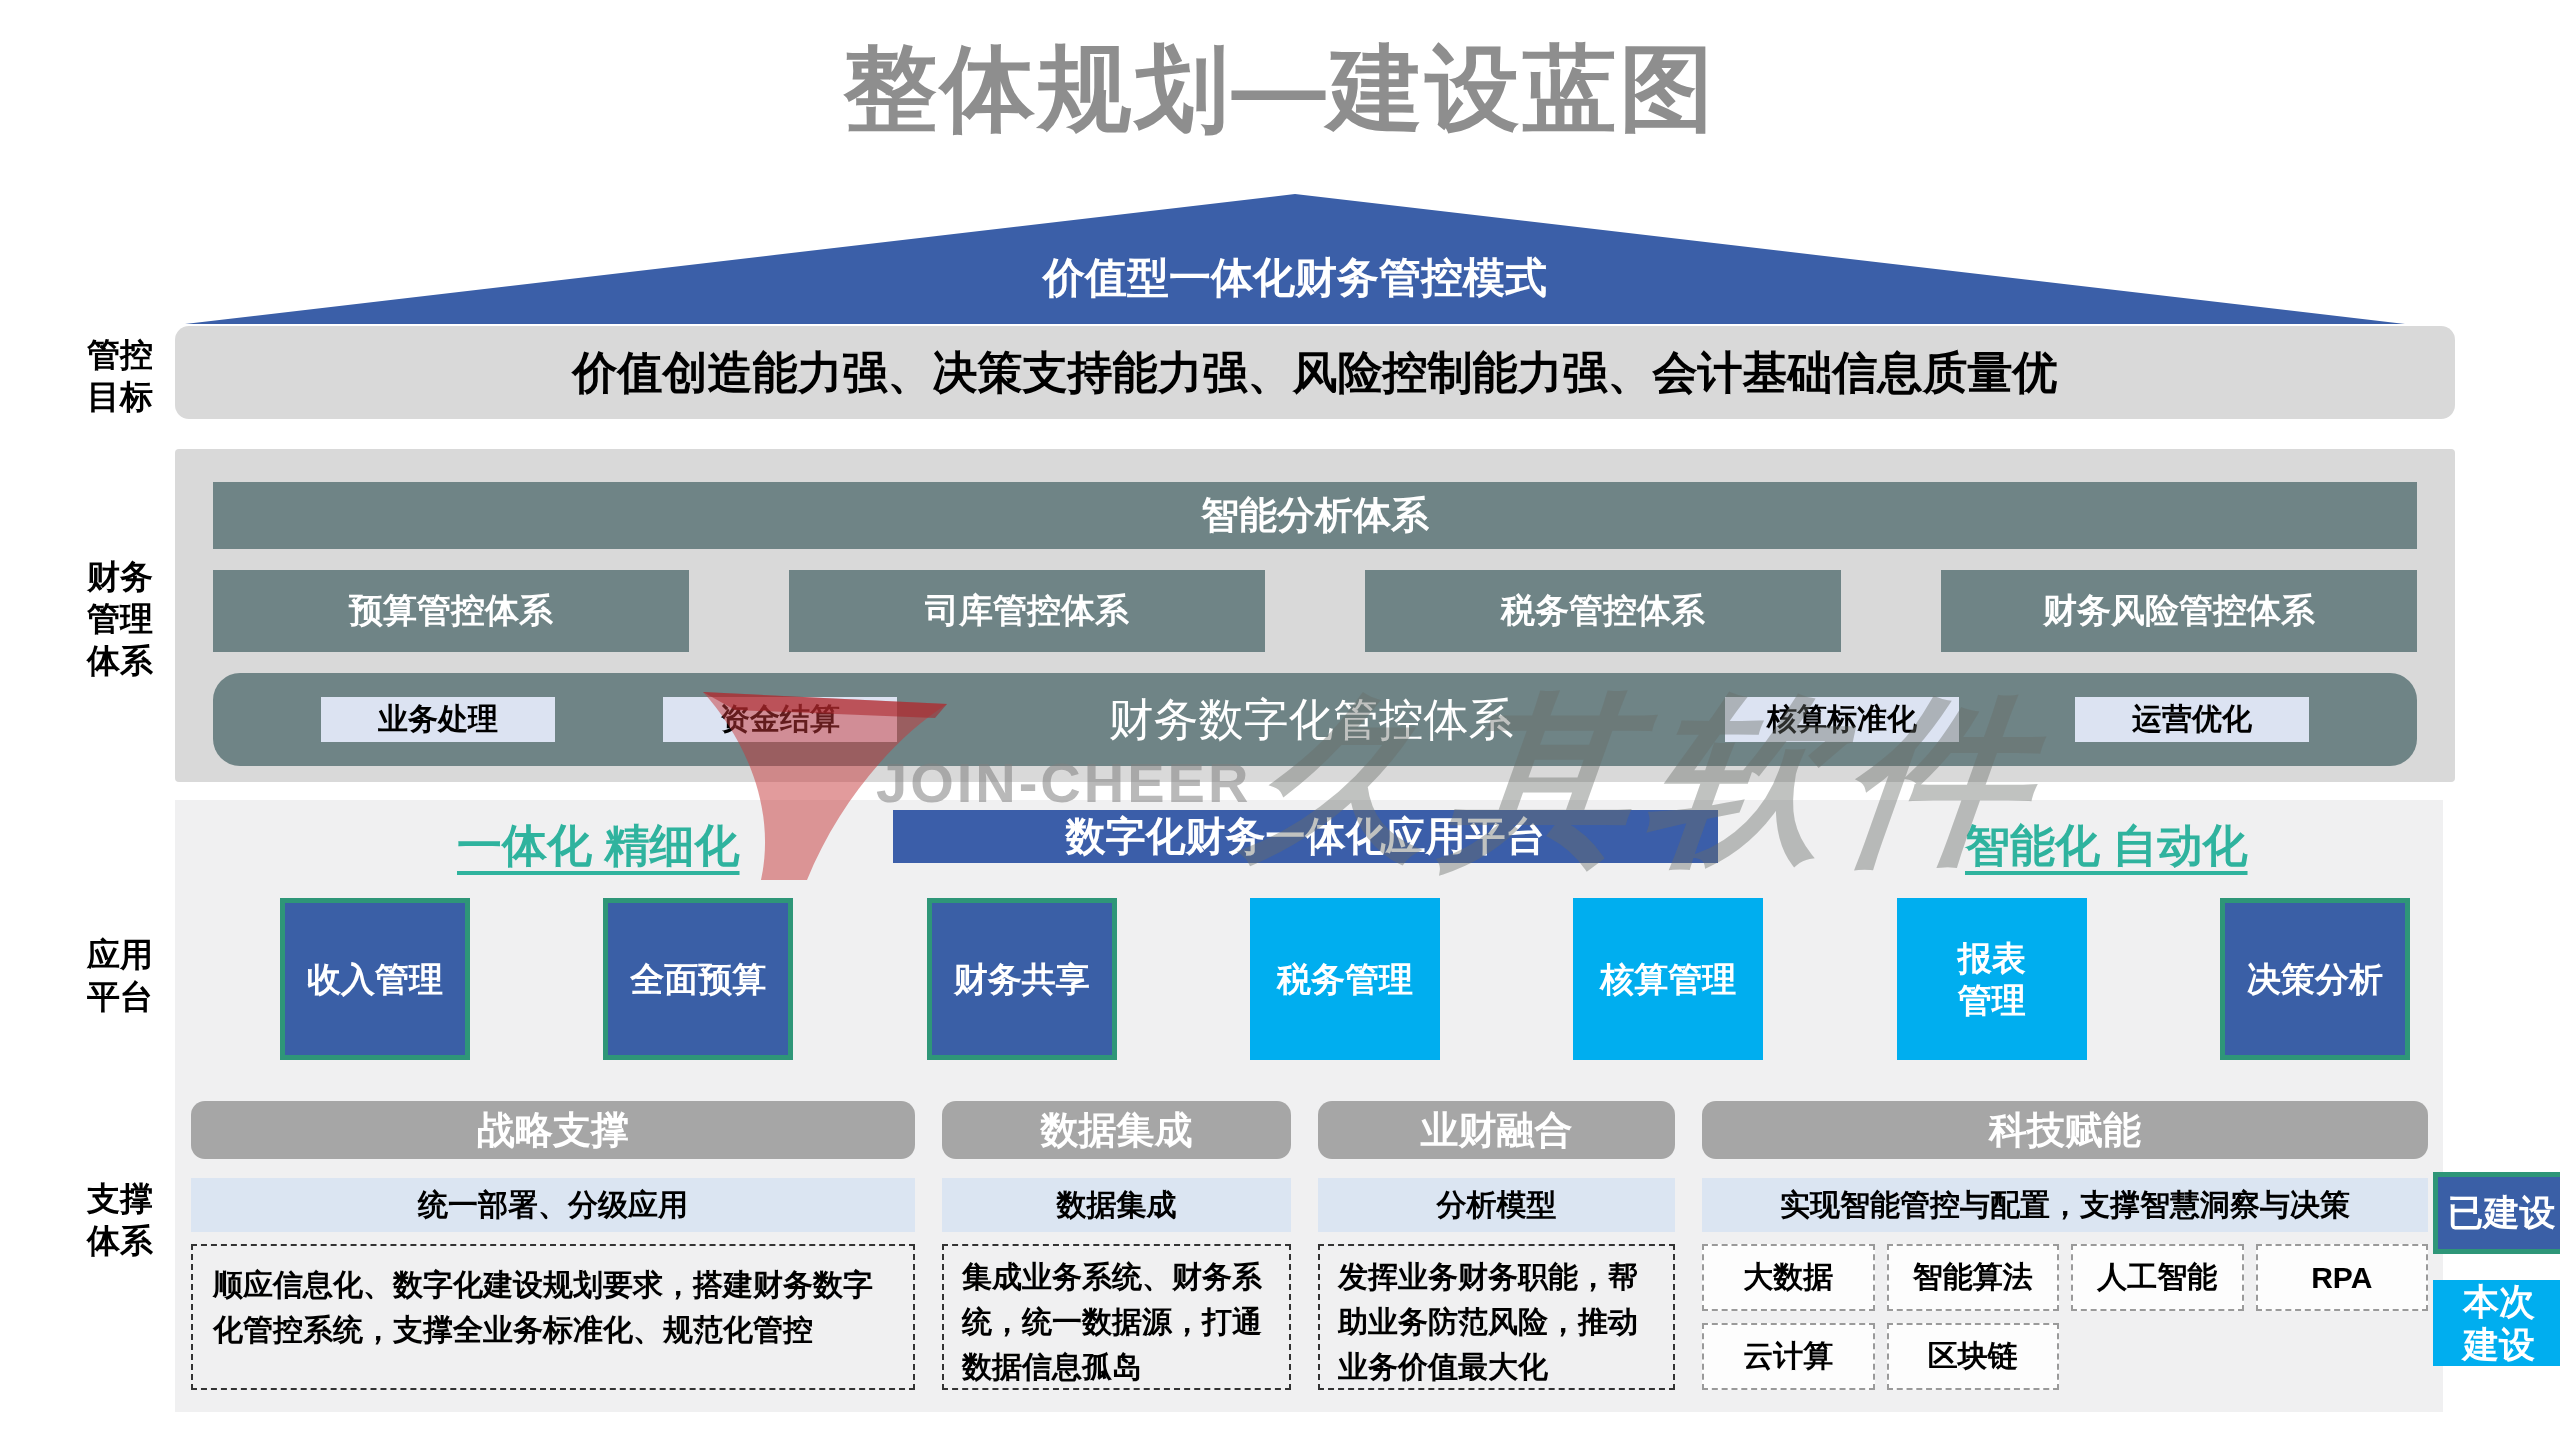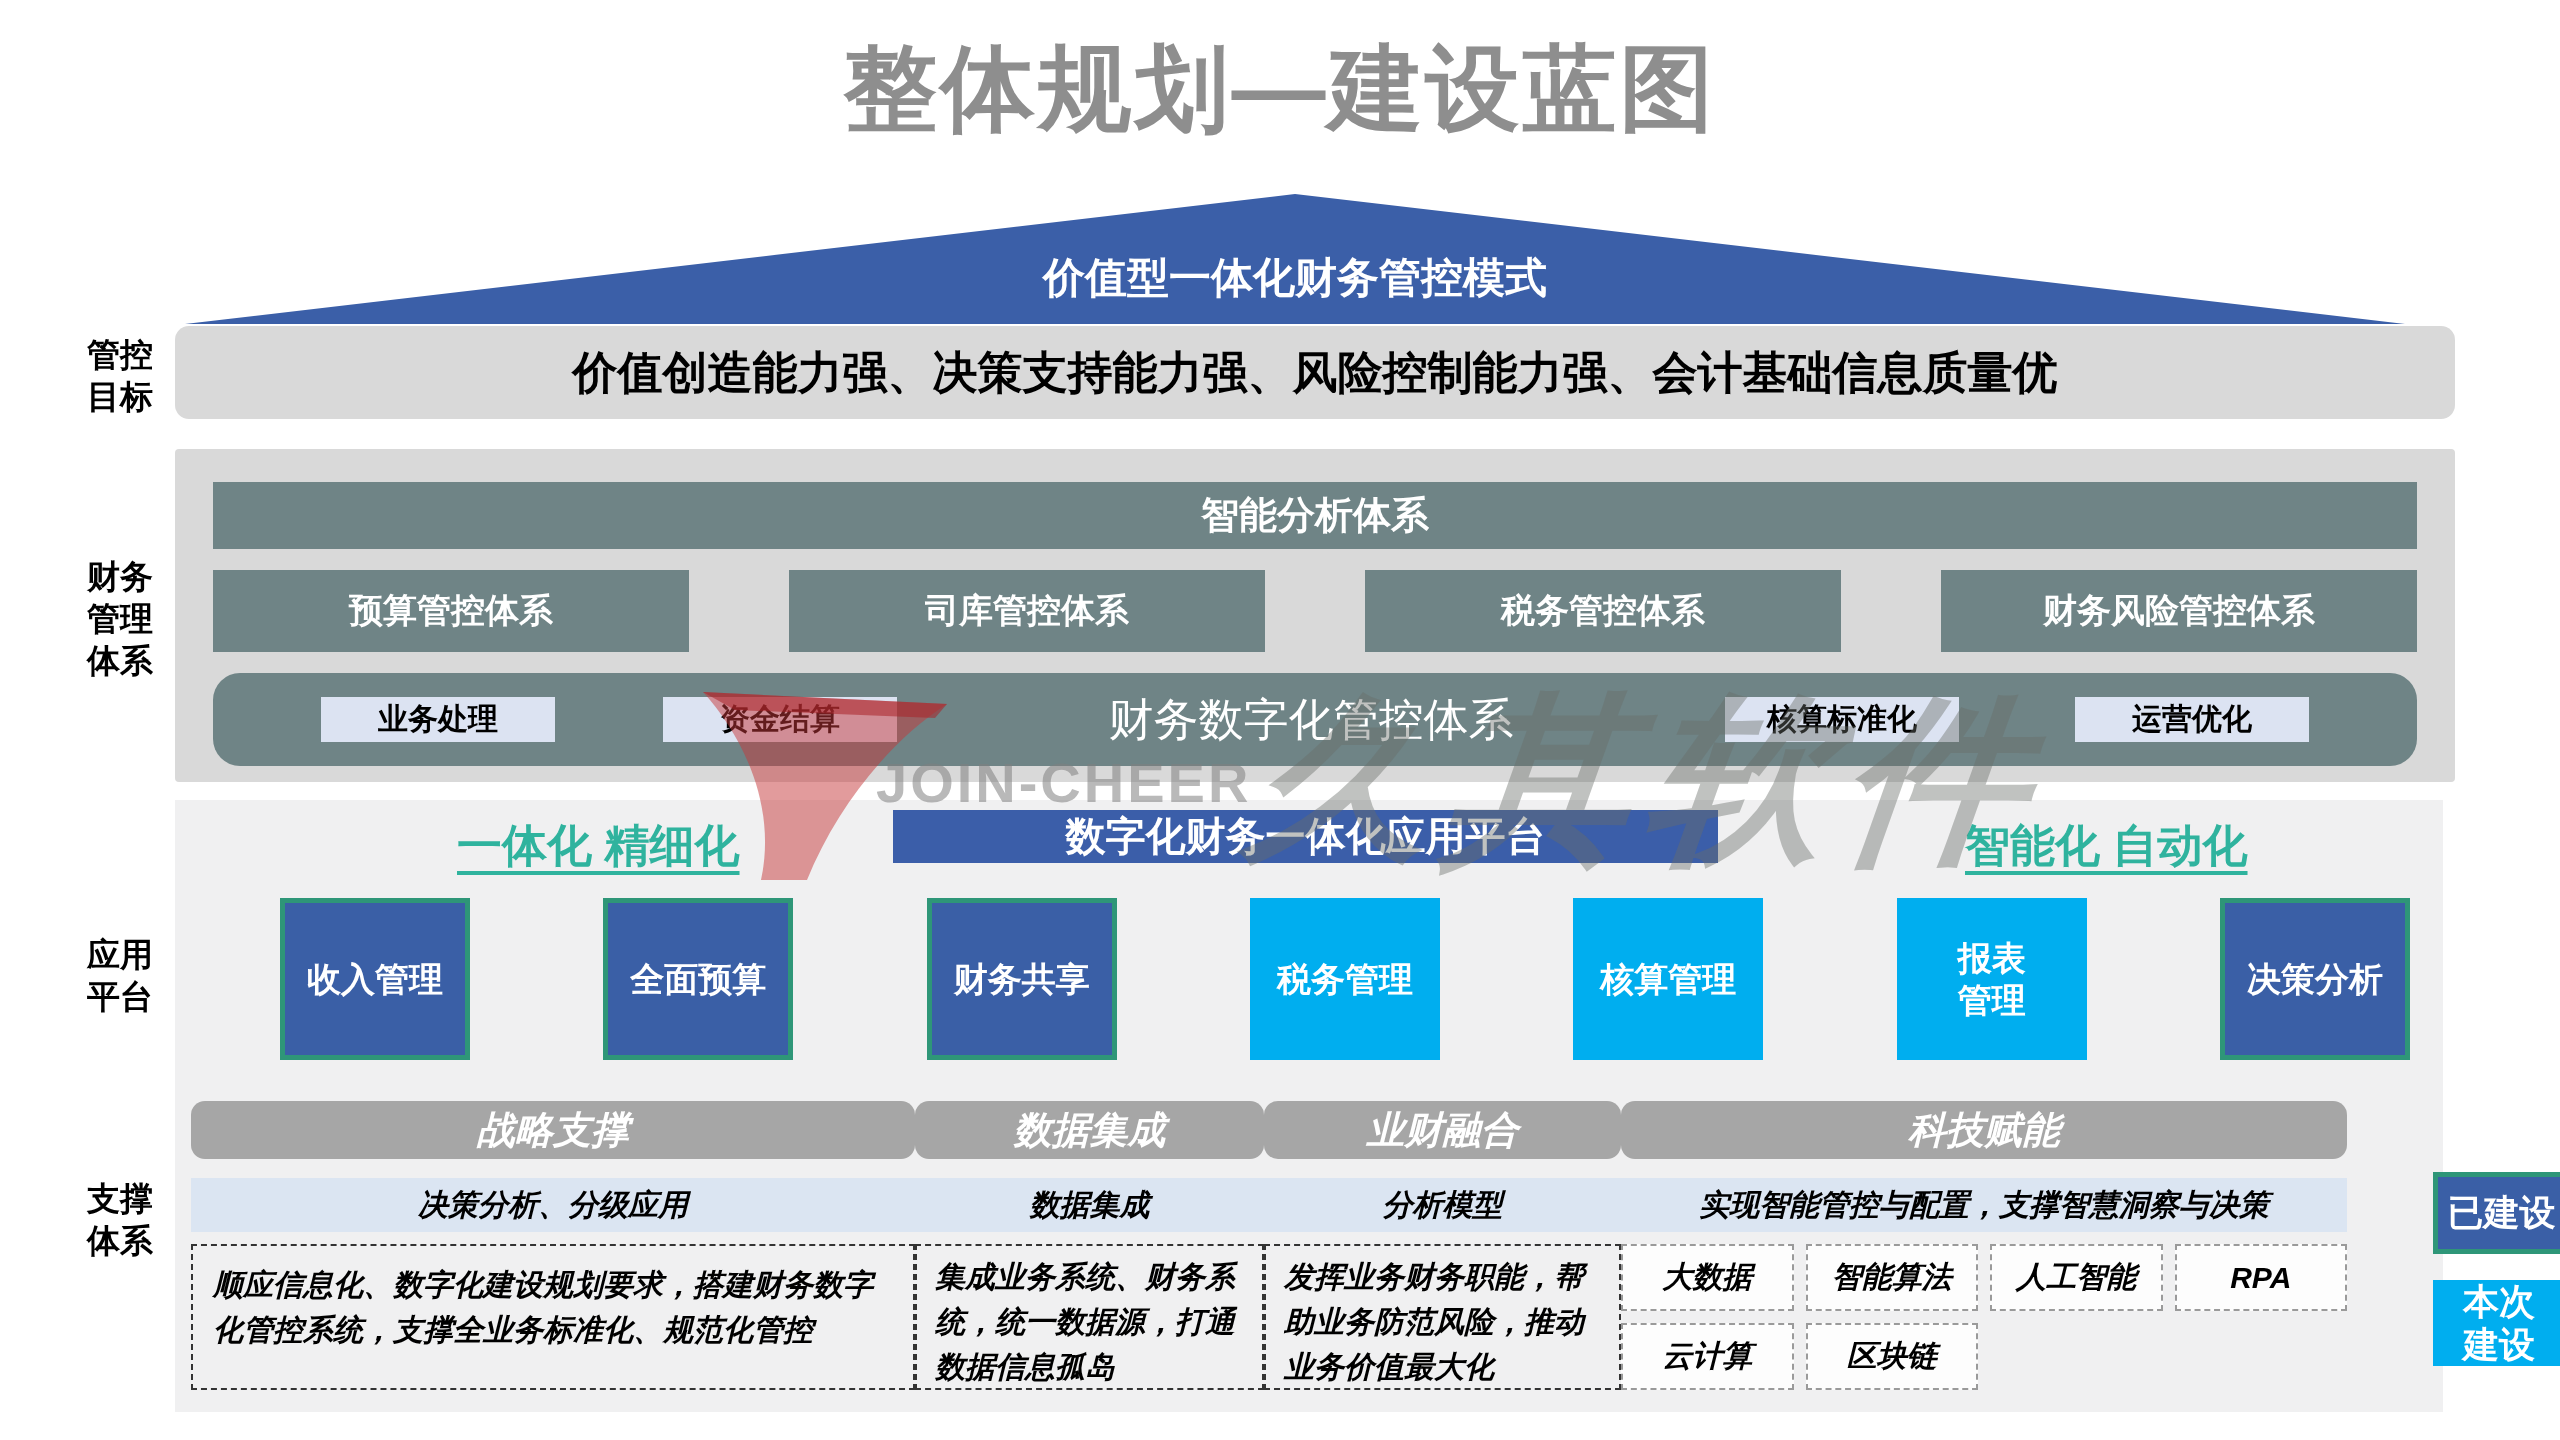--- a/index.html
+++ b/index.html
@@ -51,21 +51,21 @@
              justify-content:center;}
   .app-row{position:absolute;left:105px;top:98px;width:2130px;display:flex;
            justify-content:space-between;}
   .app-box{width:190px;height:162px;display:flex;align-items:center;justify-content:center;
            text-align:center;color:#fff;font-weight:bold;font-size:34px;white-space:pre-line;
            box-sizing:border-box;line-height:1.25;}
   .app-box.built{background:#3a5fa6;border:5px solid #2e9678;}
   .app-box.current{background:#00aeef;}
 
   
-  .support-row{position:absolute;left:16px;top:301px;width:2238px;display:flex;font-style:italic;}
+  .support-row{position:absolute;left:16px;top:301px;width:2238px;display:flex;gap:27px;}
   .sup-col{display:flex;flex-direction:column;}
   .c1{width:724px;} .c2{width:349px;} .c3{width:357px;} .c4{width:726px;}
   .sup-header{height:58px;border-radius:14px;background:#a6a6a6;color:#fff;font-weight:bold;
               font-size:38px;display:flex;align-items:center;justify-content:center;flex:none;}
   .sup-sub{margin-top:19px;height:54px;background:#dbe5f2;color:#000;font-weight:bold;
            font-size:30px;display:flex;align-items:center;justify-content:center;flex:none;}
   .sup-body{margin-top:12px;height:146px;border:2px dashed #333;box-sizing:border-box;
             padding:16px 20px;font-size:30px;font-weight:bold;color:#000;line-height:1.5;}
   .c2 .sup-body,.c3 .sup-body{padding:8px 18px;}
   .tech-grid{margin-top:12px;height:146px;display:grid;grid-template-columns:repeat(4,1fr);
@@ -143,21 +143,21 @@
       <div class="app-box current">税务管理</div>
       <div class="app-box current">核算管理</div>
       <div class="app-box current">报表
 管理</div>
       <div class="app-box built">决策分析</div>
     </div>
 
     <div class="support-row">
       <div class="sup-col c1">
         <div class="sup-header">战略支撑</div>
-        <div class="sup-sub">决策分析、分级应用</div>
+        <div class="sup-sub">统一部署、分级应用</div>
         <div class="sup-body">顺应信息化、数字化建设规划要求，搭建财务数字化管控系统，支撑全业务标准化、规范化管控</div>
       </div>
       <div class="sup-col c2">
         <div class="sup-header">数据集成</div>
         <div class="sup-sub">数据集成</div>
         <div class="sup-body">集成业务系统、财务系统，统一数据源，打通数据信息孤岛</div>
       </div>
       <div class="sup-col c3">
         <div class="sup-header">业财融合</div>
         <div class="sup-sub">分析模型</div>

